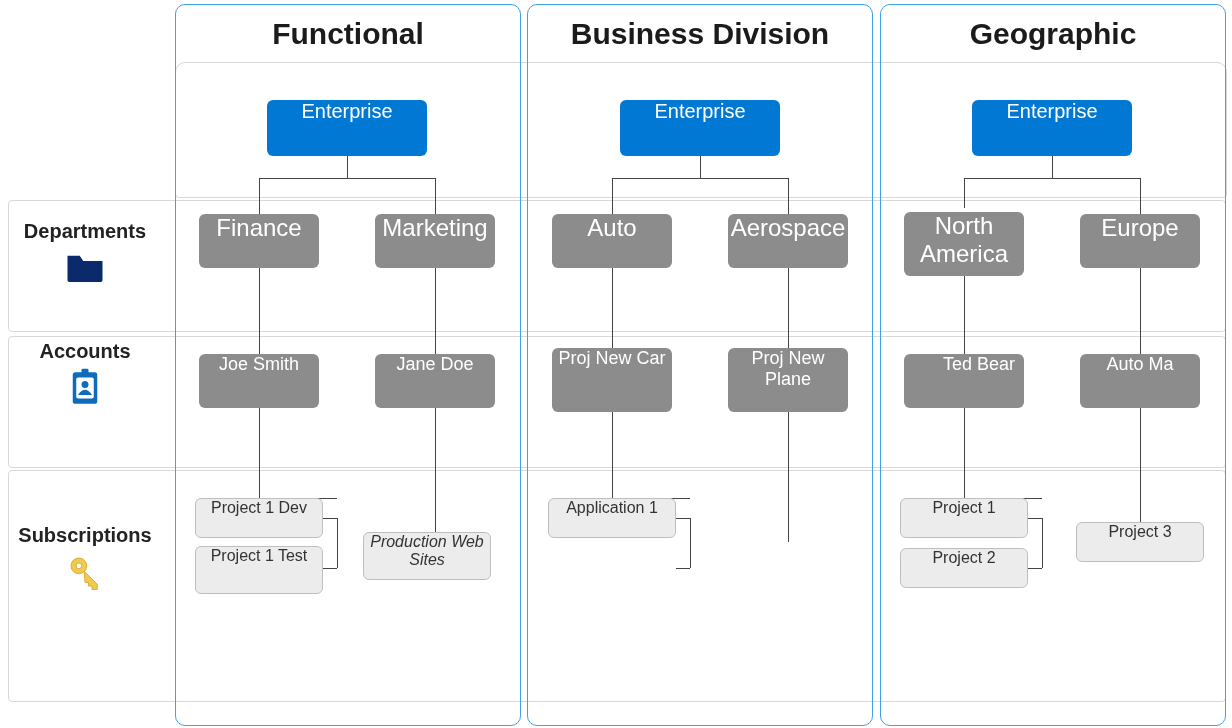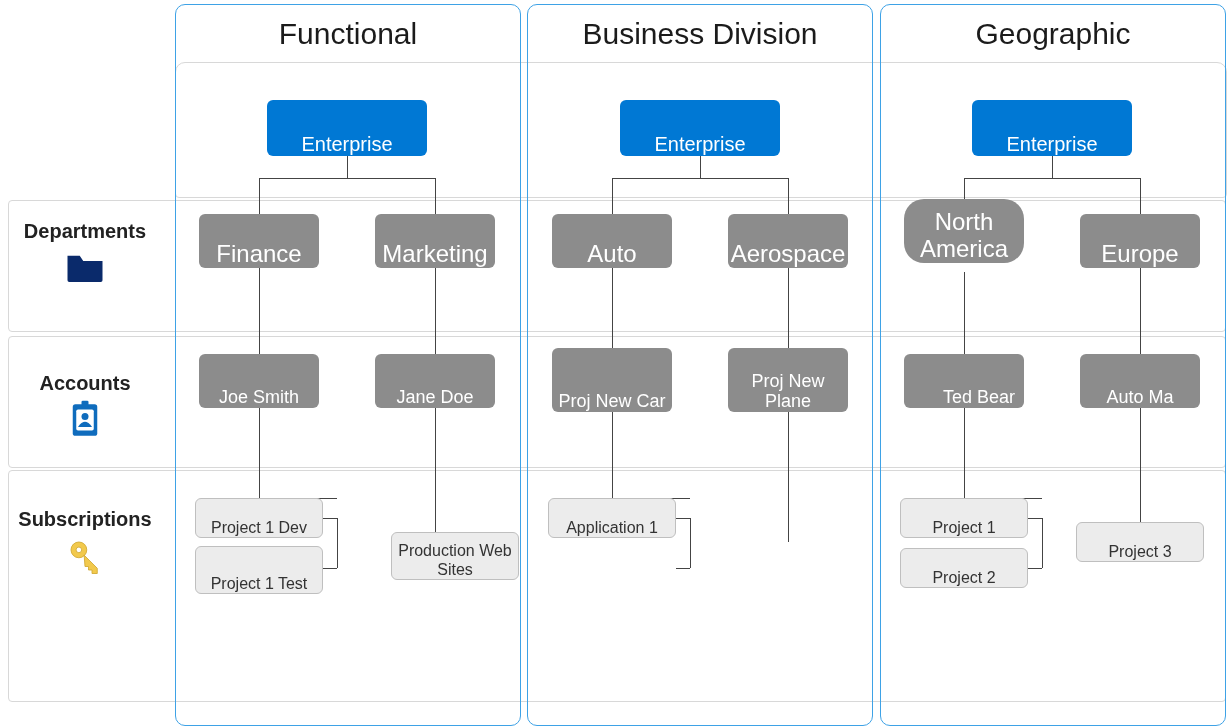--- a/index.html
+++ b/index.html
@@ -41,21 +41,21 @@
   #col1 { left: 175px; width: 344px; }
   #col2 { left: 527px; width: 344px; }
   #col3 { left: 880px; width: 344px; }
 
   .col-title {
     position: absolute;
     top: 12px;
     width: 100%;
     text-align: center;
     font-size: 30px;
-    font-weight: 400;
+    font-weight: 700;
     color: #1b1b1b;
   }
 
   
   .row-band {
     position: absolute;
     border: 1px solid var(--row-border);
     border-radius: 4px;
     left: 8px;
     width: 1216px;
@@ -69,30 +69,30 @@
   .row-label {
     position: absolute;
     left: 0;
     width: 170px;
     display: flex;
     flex-direction: column;
     align-items: center;
     gap: 4px;
   }
   #lab-dept { top: 220px; }
-  #lab-acct { top: 372px; }
-  #lab-subs { top: 508px; }
+  #lab-acct { top: 340px; }
+  #lab-subs { top: 524px; }
   .row-label .txt { font-size: 20px; font-weight: 700; }
   .row-label svg { width: 42px; height: 42px; }
 
   
   .node {
     position: absolute;
     display: flex;
-    align-items: flex-end;
+    align-items: flex-start;
     justify-content: center;
     text-align: center;
     border-radius: 6px;
     box-sizing: border-box;
     line-height: 1.15;
     z-index: 3;
   }
   .ent { background: var(--blue); color: #fff; font-size: 20px; width: 160px; height: 56px; }
   .dept { background: var(--gray); color: #fff; font-size: 24px; width: 120px; height: 54px; }
   .dept.tall { height: 64px; }
@@ -191,21 +191,21 @@
   </div>
   <div class="ln h" style="left:323px; top:518px; width:14px;"></div>
   <div class="ln v" style="left:337px; top:518px; height:50px;"></div>
   <div class="ln h" style="left:323px; top:568px; width:14px;"></div>
   <div class="node sub tall" style="left:195px; top:546px;">
     <span>Project 1 Test</span>
   </div>
 
   <div class="ln h" style="left:259px; top:498px; width:78px;"></div>
 
-  <div class="node sub tall" style="left:391px; top:532px;">
+  <div class="node sub tall" style="left:363px; top:532px;font-style:italic;">
     <span>Production Web Sites</span>
   </div>
 
   <div class="node ent" style="left:620px; top:100px;">
     <span>Enterprise</span>
   </div>
   <div class="ln v" style="left:700px; top:156px; height:22px;"></div>
   <div class="ln h" style="left:612px; top:178px; width:176px;"></div>
   <div class="ln v" style="left:612px; top:178px; height:36px;"></div>
   <div class="ln v" style="left:788px; top:178px; height:36px;"></div>
@@ -238,21 +238,21 @@
 
 
   <div class="node ent" style="left:972px; top:100px;">
     <span>Enterprise</span>
   </div>
   <div class="ln v" style="left:1052px; top:156px; height:22px;"></div>
   <div class="ln h" style="left:964px; top:178px; width:176px;"></div>
   <div class="ln v" style="left:964px; top:178px; height:30px;"></div>
   <div class="ln v" style="left:1140px; top:178px; height:36px;"></div>
 
-  <div class="node dept tall" style="left:904px; top:199px;border-radius:20px;">
+  <div class="node dept tall" style="left:904px; top:212px;">
      <span>North America</span>
   </div>
   <div class="node dept" style="left:1080px; top:214px;">
      <span>Europe</span>
   </div>
   <div class="ln v" style="left:964px; top:272px; height:82px;"></div>
   <div class="ln v" style="left:1140px; top:268px; height:86px;"></div>
 
   <div class="node acct" style="left:904px; top:354px;padding-left:30px;">
      <span>Ted Bear</span>

